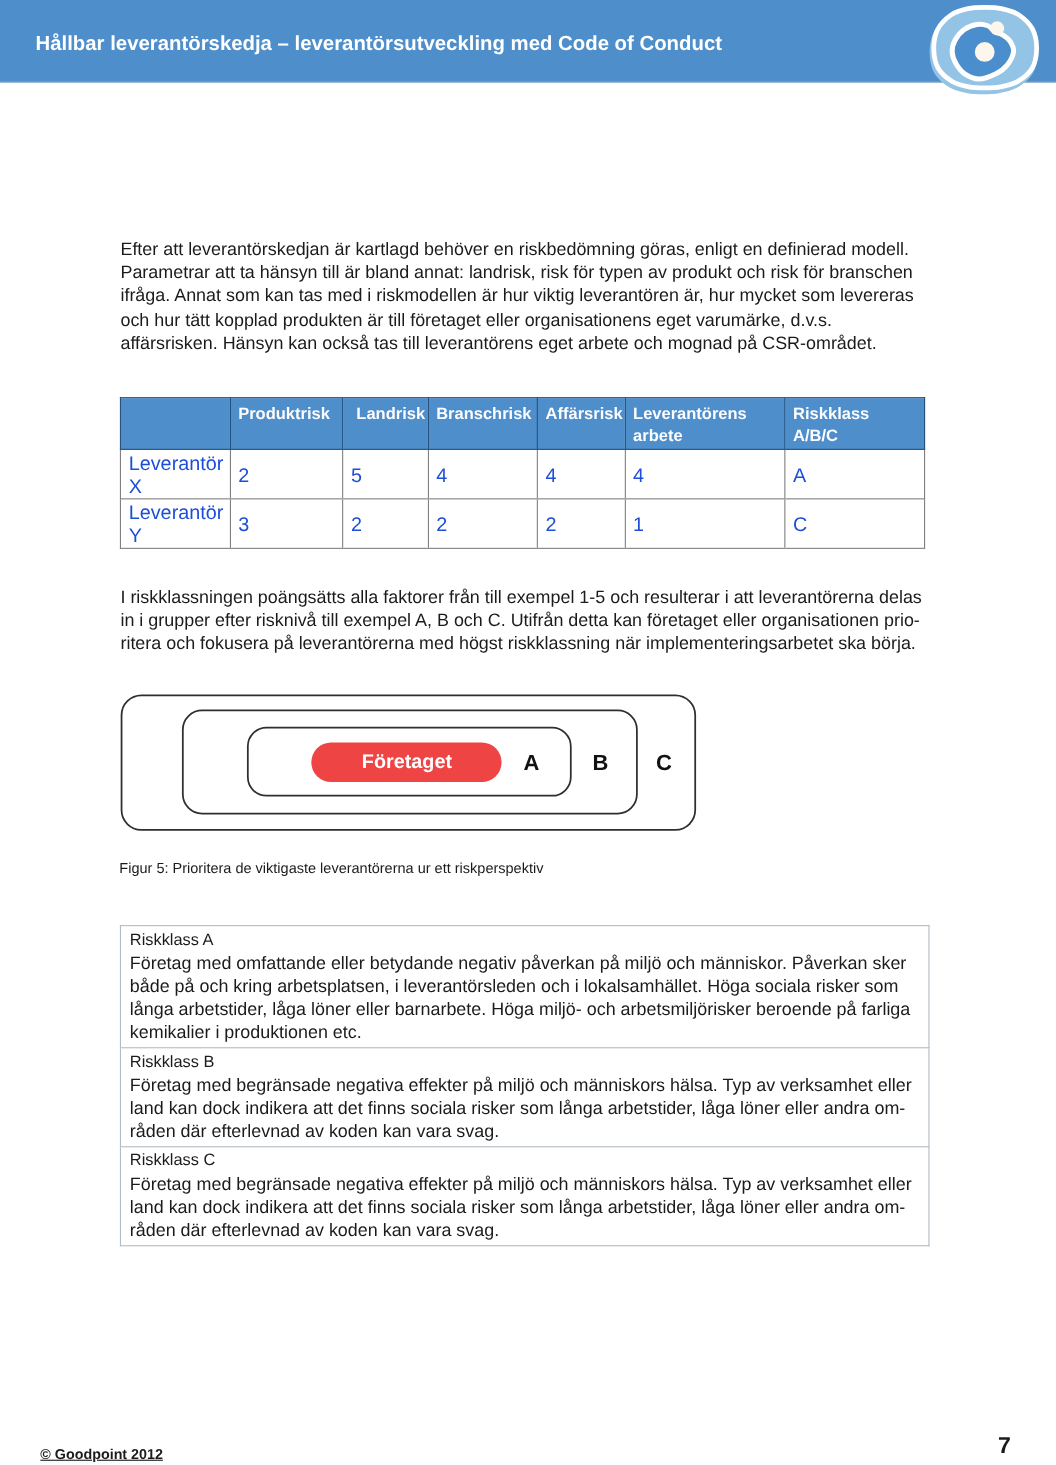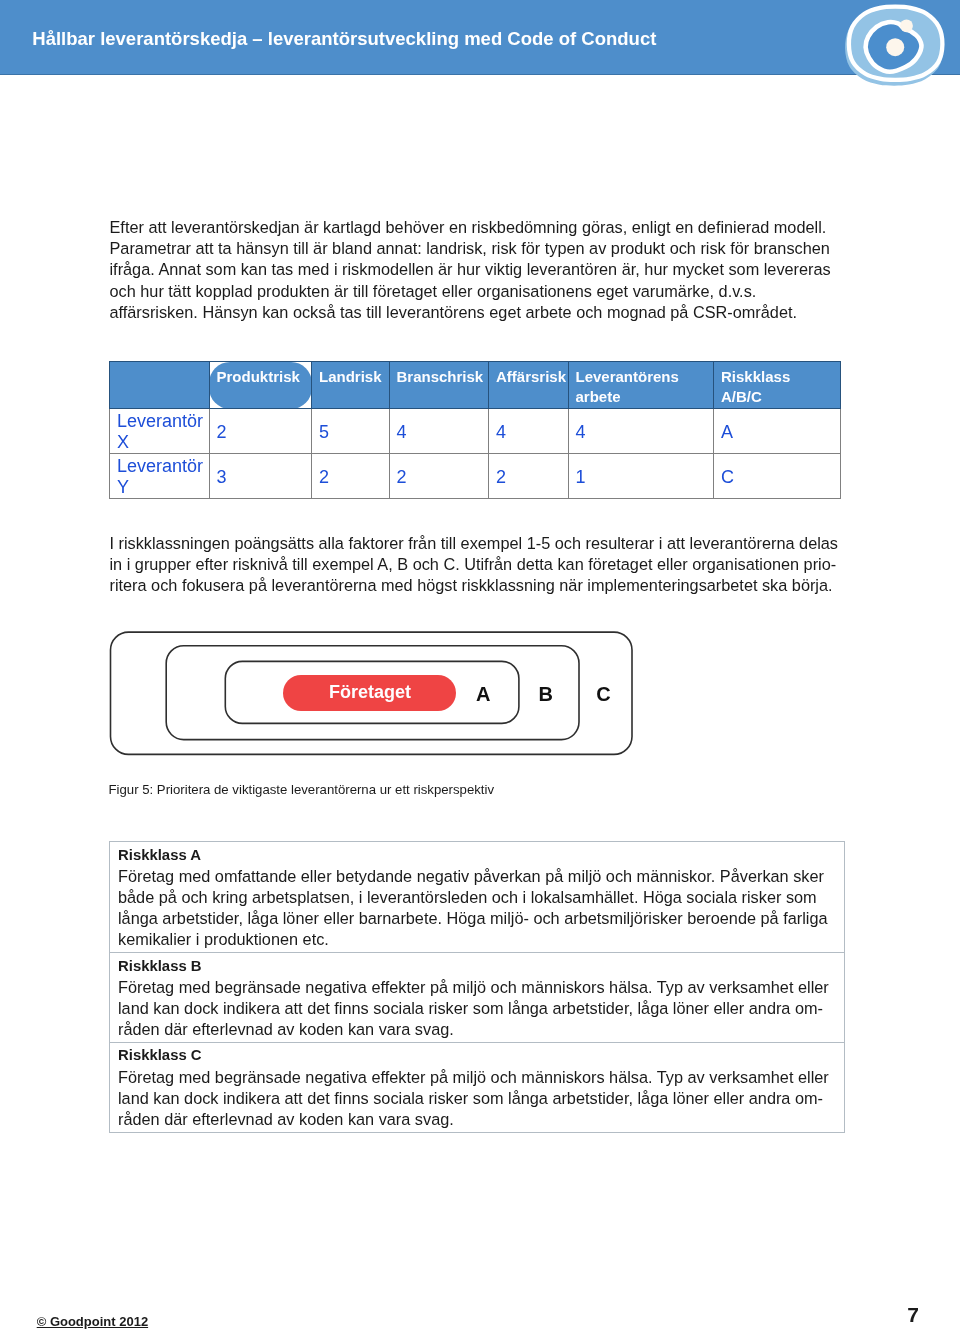--- a/index.html
+++ b/index.html
@@ -40,21 +40,21 @@
   
   .fig5{position:absolute;left:109px;top:631px;width:524px;height:124px;}
   .pill{position:absolute;background:#4e8ecb;border-radius:999px;color:#fdfdff;font-weight:bold;
         font-size:18px;display:flex;align-items:center;justify-content:center;}
   .lbl{position:absolute;font-weight:bold;font-size:20px;line-height:20px;color:#111;}
 
   
   .t2{position:absolute;left:109px;top:841px;width:736px;border-collapse:collapse;table-layout:fixed;}
   .t2 td{border:1px solid #b3bcc4;padding:2.5px 0 1.5px 8px;font-size:16.3px;line-height:21.2px;
          color:#1b1b1b;text-align:left;}
-  .t2 .h{font-weight:bold;display:block;font-size:14.9px;line-height:21.2px;}
+  .t2 .h{font-weight:normal;display:block;font-size:14.9px;line-height:21.2px;}
   .t2 .bd{display:block;width:715px;}
 
   
   .foot-c{position:absolute;left:36.7px;top:1314.5px;font-size:13px;line-height:13px;font-weight:bold;color:#1b1b1b;white-space:nowrap;text-decoration:underline;}
   .foot-p{position:absolute;left:907.3px;top:1303.5px;font-size:21px;line-height:21px;font-weight:bold;color:#1b1b1b;}
 </style>
 </head>
 <body>
 
 <div class="page">
@@ -74,22 +74,22 @@
       </g>
     </svg>
   </div>
 
   <div class="para" id="p1">Efter att leverantörskedjan är kartlagd behöver en riskbedömning göras, enligt en definierad modell. Parametrar att ta hänsyn till är bland annat: landrisk, risk för typen av produkt och risk för branschen ifråga. Annat som kan tas med i riskmodellen är hur viktig leverantören är, hur mycket som levereras och hur tätt kopplad produkten är till företaget eller organisationens eget varumärke, d.v.s. affärsrisken. Hänsyn kan också tas till leverantörens eget arbete och mognad på CSR-området.</div>
 
   <table class="t1">
     <thead>
         <tr>
           <th class="first" style="width: 99.5px;"></th>
-          <th style="width: 102.5px; border-radius: 21px;">Produktrisk</th>
-          <th style="width: 77.5px;">Landrisk</th>
+          <th style="width: 102.5px;">Produktrisk</th>
+          <th style="width: 77.5px; text-align: right;">Landrisk</th>
           <th style="width: 99.5px;">Branschrisk</th>
           <th style="width: 79.5px;">Affärsrisk</th>
           <th style="width: 145.5px;">Leverantörens
 arbete</th>
           <th class="last" style="width: 127px; margin-left: 37px;">Riskklass
 A/B/C</th>
         </tr>
       </thead>
     <tbody>
         <tr class="r1">

